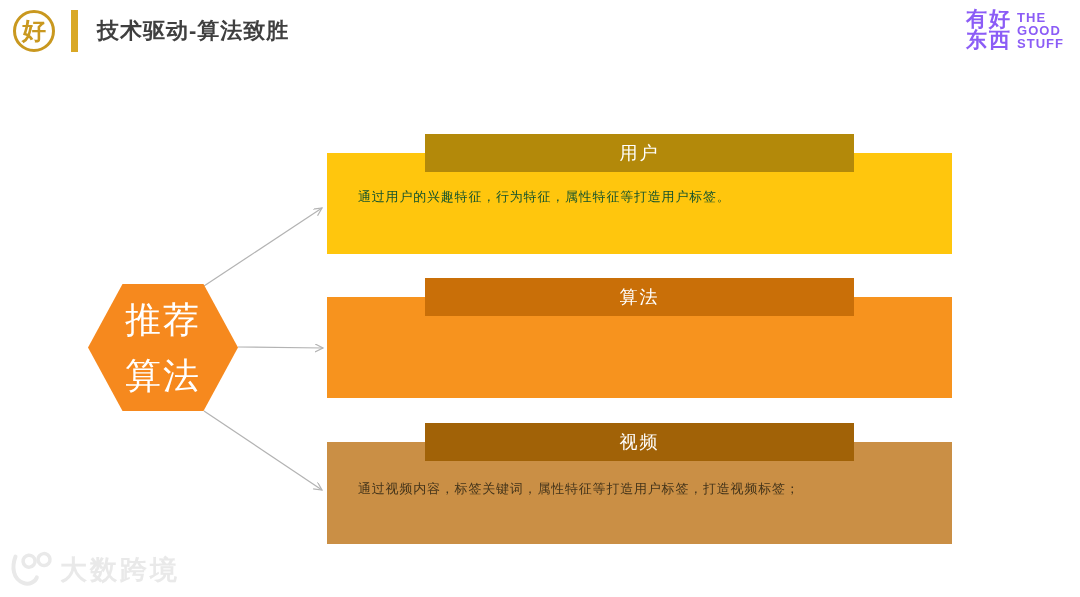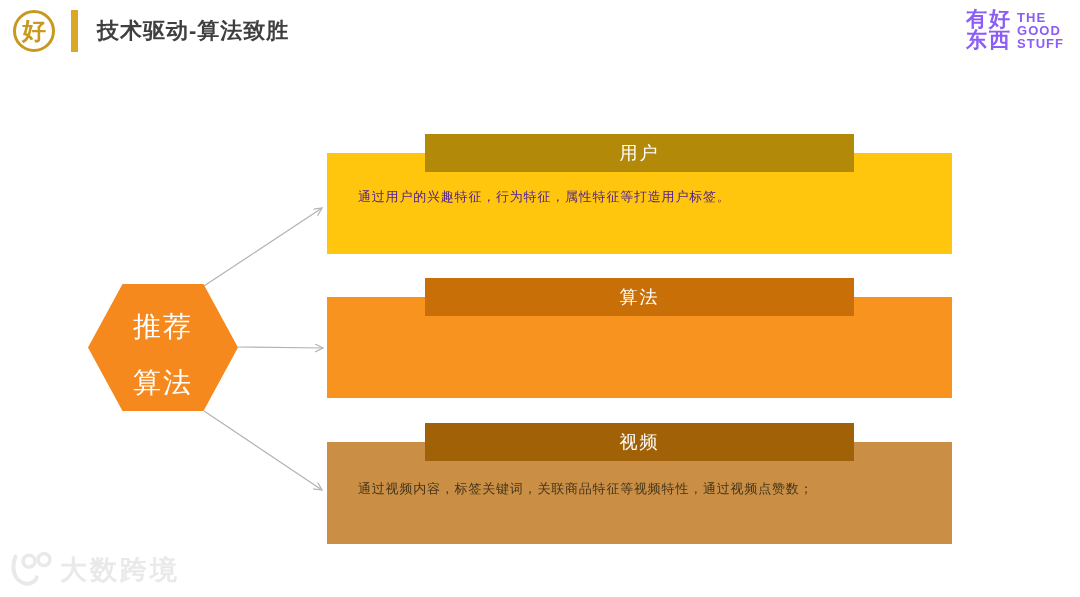--- a/index.html
+++ b/index.html
@@ -17,41 +17,41 @@
   .gold-bar{width:7px;height:42px;background:#D9A826;margin-left:16px;}
   .slide-title{margin-left:19px;font-size:22px;font-weight:bold;color:#3F3F3F;letter-spacing:1px;}
   
   .brand{position:absolute;right:16px;top:8px;display:flex;align-items:flex-start;color:#8b5cf6;}
   .brand-cn{font-size:21px;font-weight:bold;line-height:21px;letter-spacing:2px;text-align:left;}
   .brand-en{margin-left:5px;margin-top:3px;font-size:13px;font-weight:bold;line-height:13px;letter-spacing:1px;}
   
   .hexagon{
     position:absolute;left:88px;top:284px;width:150px;height:127px;background:#F6891E;
     clip-path:polygon(23% 0,77% 0,100% 50%,77% 100%,23% 100%,0 50%);
-    display:flex;flex-direction:column;align-items:center;justify-content:flex-end;
-    color:#ffffff;font-size:28px;font-weight:500;line-height:56px;letter-spacing:2px;text-align:center;
+    display:flex;flex-direction:column;align-items:center;justify-content:center;
+    color:#ffffff;font-size:36px;font-weight:500;line-height:56px;letter-spacing:2px;text-align:center;
   }
   
   .arrows{position:absolute;left:0;top:0;pointer-events:none;}
   
   .band{position:absolute;left:327px;width:625px;box-sizing:border-box;}
   .band1{top:153px;height:101px;background:#FFC60D;}
   .band2{top:297px;height:101px;background:#F7931E;}
   .band3{top:442px;height:102px;background:#CA8F45;}
   .band-header{
     position:absolute;left:98px;top:-19px;width:429px;height:38px;
     display:flex;align-items:center;justify-content:center;
     color:#ffffff;font-size:18px;letter-spacing:2px;
   }
   .bh1{background:#B3890A;}
   .bh2{background:#C96F08;}
   .bh3{background:#a16207;}
   .band-body{
     position:absolute;left:31px;right:34px;
-    font-size:13px;letter-spacing:0.8px;color:#4c1d95;line-height:30px;
+    font-size:13px;letter-spacing:0.8px;color:#14532d;line-height:30px;
   }
   .band1 .band-body{top:33px;line-height:22px;}
   .band2 .band-body{top:26px;}
   .band3 .band-body{top:30px;color:#44341A;line-height:34px;}
   
   .watermark{position:absolute;left:8px;bottom:6px;display:flex;align-items:center;color:#E9E9E9;}
   .wm-icon{transform:rotate(-6deg);}
   .wm-text{font-size:27px;font-weight:bold;letter-spacing:3px;margin-left:6px;}
 </style>
 </head>
@@ -108,21 +108,21 @@
     <div class="band-header bh2">
       <span>算法</span>
     </div>
   </div>
 
   <div class="band band3">
     <div class="band-header bh3">
       <span>视频</span>
     </div>
     <div class="band-body">
-      <div>通过视频内容，标签关键词，关联商品特征等视频特性，通过视频点赞数；</div>
+      <div>通过视频内容，标签关键词，属性特征等打造用户标签，打造视频标签；</div>
     </div>
   </div>
 
   <div class="watermark">
     <svg class="wm-icon" width="46" height="42" viewBox="0 0 46 42">
       <path d="M9 6 C4 16 4 28 14 33 C20 36 26 33 28 29" fill="none" stroke="#E9E9E9" stroke-width="4" stroke-linecap="round"></path>
       <circle cx="22" cy="12" r="6" fill="none" stroke="#E9E9E9" stroke-width="3.5"></circle>
       <circle cx="37" cy="12" r="6" fill="none" stroke="#E9E9E9" stroke-width="3.5"></circle>
     </svg>
     <span class="wm-text">大数跨境</span>

